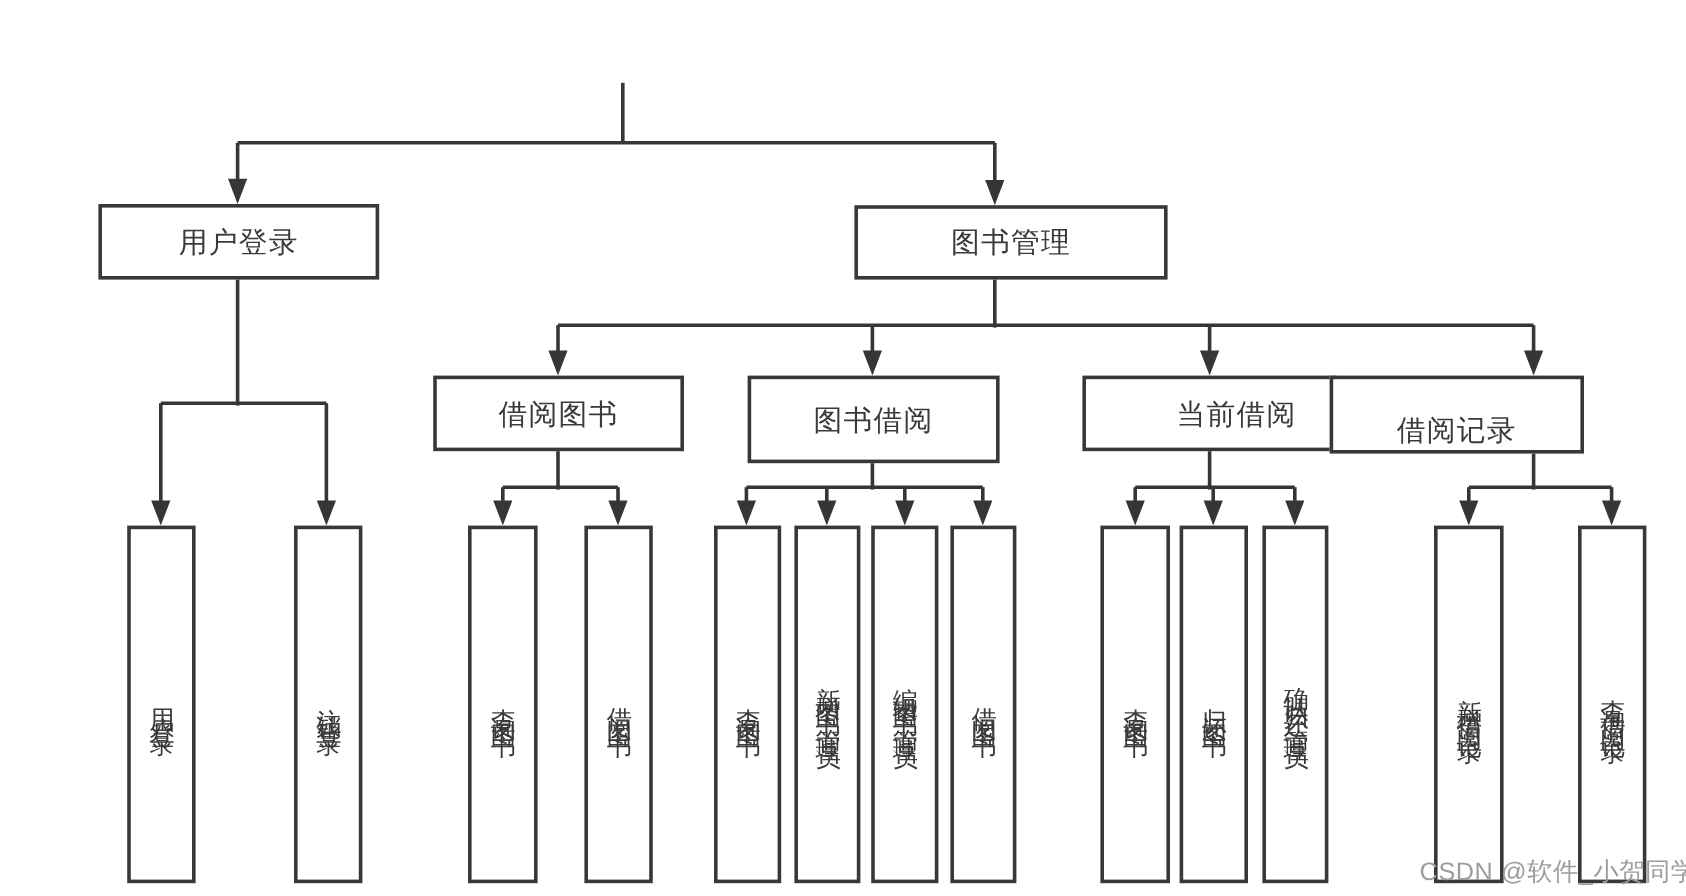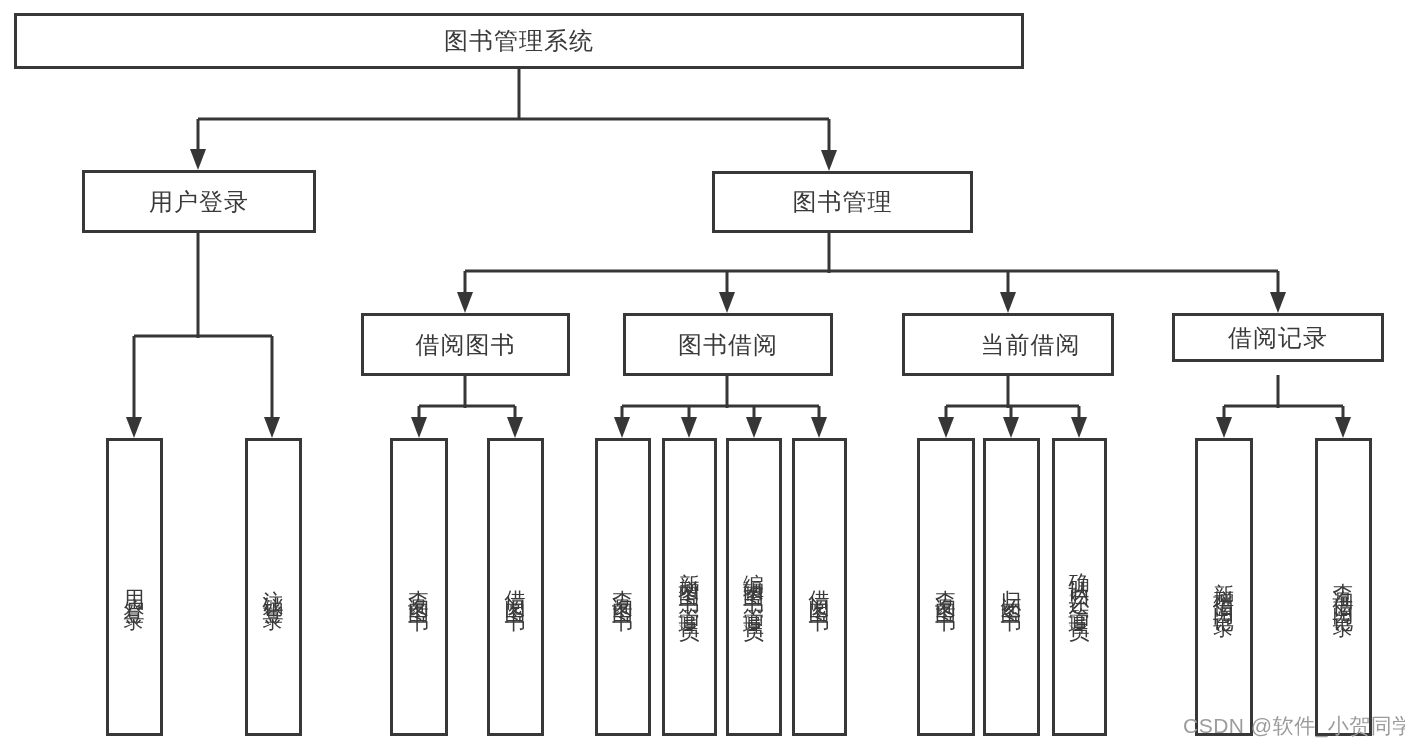--- a/index.html
+++ b/index.html
@@ -45,23 +45,23 @@
     line-height: 1.1;
     white-space: nowrap;
   }
   
   .n-root   { left: 14px;   top: 13px;  width: 1010px; height: 56px; }
   
   .n-login  { left: 82px;   top: 170px; width: 234px;  height: 63px; }
   .n-mgmt   { left: 712px;  top: 171px; width: 261px;  height: 62px; }
   
   .n-rec    { left: 361px;  top: 313px; width: 209px;  height: 63px; }
-  .n-borrow { left: 623px;  top: 313px; width: 210px;  height: 63px; }
+  .n-borrow { left: 623px;  top: 313px; width: 210px;  height: 73px; }
   .n-cur    { left: 902px;  top: 313px; width: 212px;  height: 63px; padding-left: 45px; }
-  .n-rcd    { left: 1172px; top: 313px; width: 212px;  height: 49px; }
+  .n-rcd    { left: 1108px; top: 313px; width: 212px;  height: 65px; align-items: flex-end; }
   
   .leaf     { top: 438px; height: 298px; }
   .lf1  { left: 106px;  width: 57px; }
   .lf2  { left: 245px;  width: 57px; }
   .lf3  { left: 390px;  width: 58px; }
   .lf4  { left: 487px;  width: 57px; }
   .lf5  { left: 595px;  width: 56px; }
   .lf6  { left: 662px;  width: 55px; }
   .lf7  { left: 726px;  width: 56px; }
   .lf8  { left: 792px;  width: 55px; }
@@ -138,23 +138,20 @@
       <path d="M746 417 L762 417 L754 438 Z"></path>
       <path d="M811 417 L827 417 L819 438 Z"></path>
       <path d="M938 417 L954 417 L946 438 Z"></path>
       <path d="M1003 417 L1019 417 L1011 438 Z"></path>
       <path d="M1071 417 L1087 417 L1079 438 Z"></path>
       <path d="M1216 417 L1232 417 L1224 438 Z"></path>
       <path d="M1335 417 L1351 417 L1343 438 Z"></path>
     </g>
   </svg>
 
-  <div class="node h n-root">
-    <span>图书管理系统</span>
-  </div>
 
   <div class="node h n-login">
     <span>用户登录</span>
   </div>
   <div class="node h n-mgmt">
     <span>图书管理</span>
   </div>
 
   <div class="node h n-rec">
     <span>借阅图书</span>

